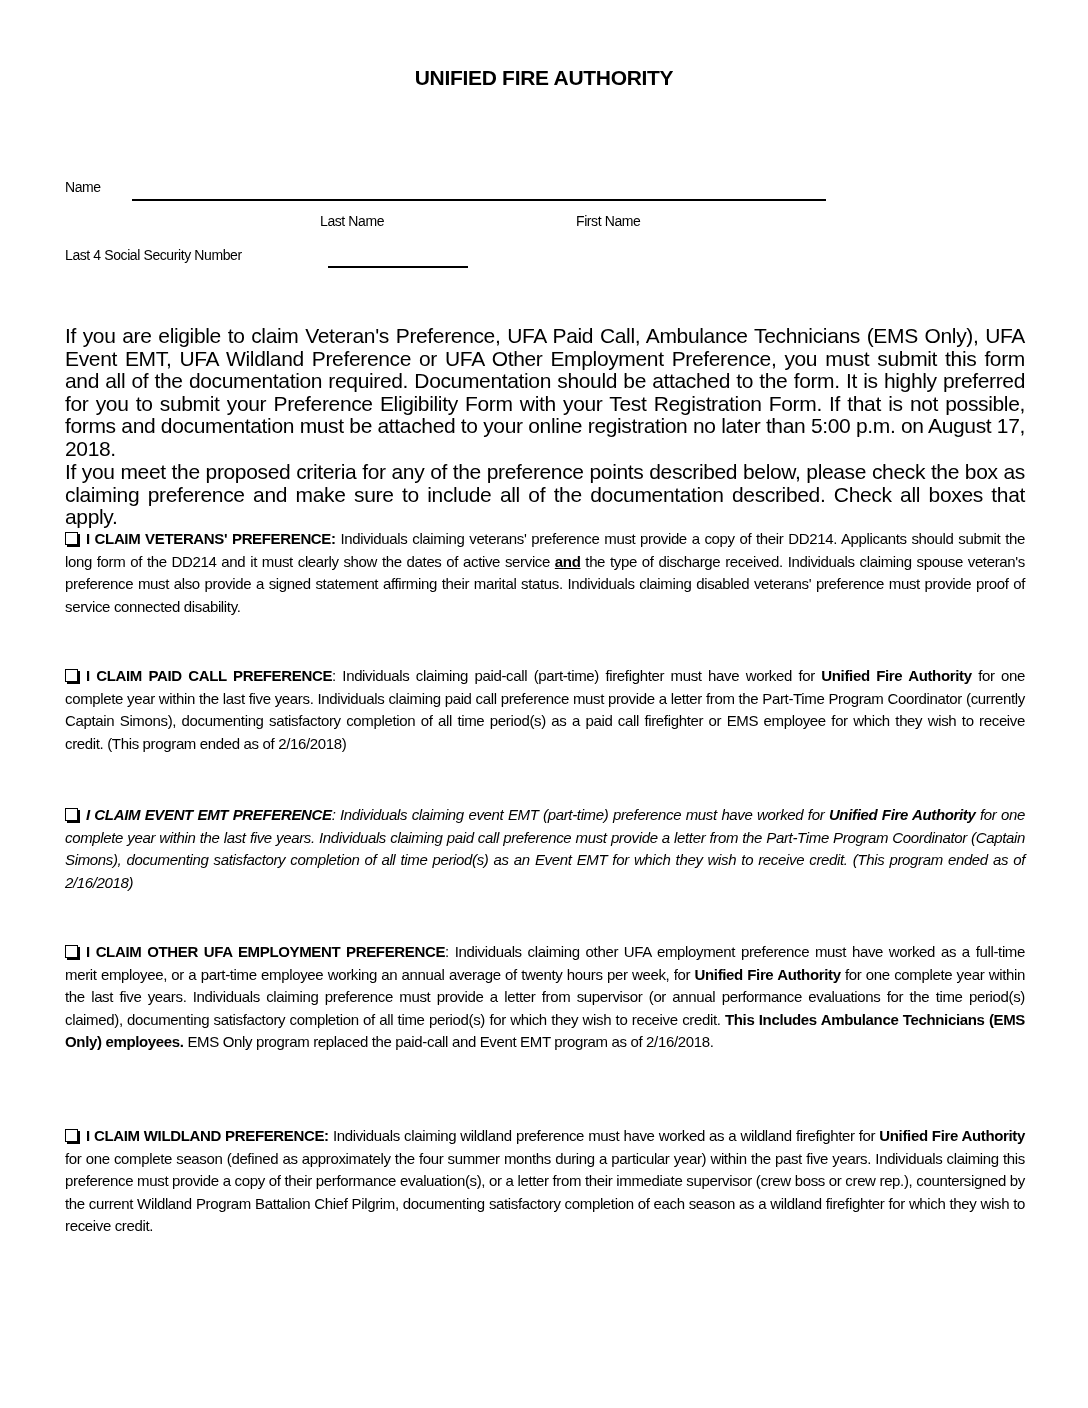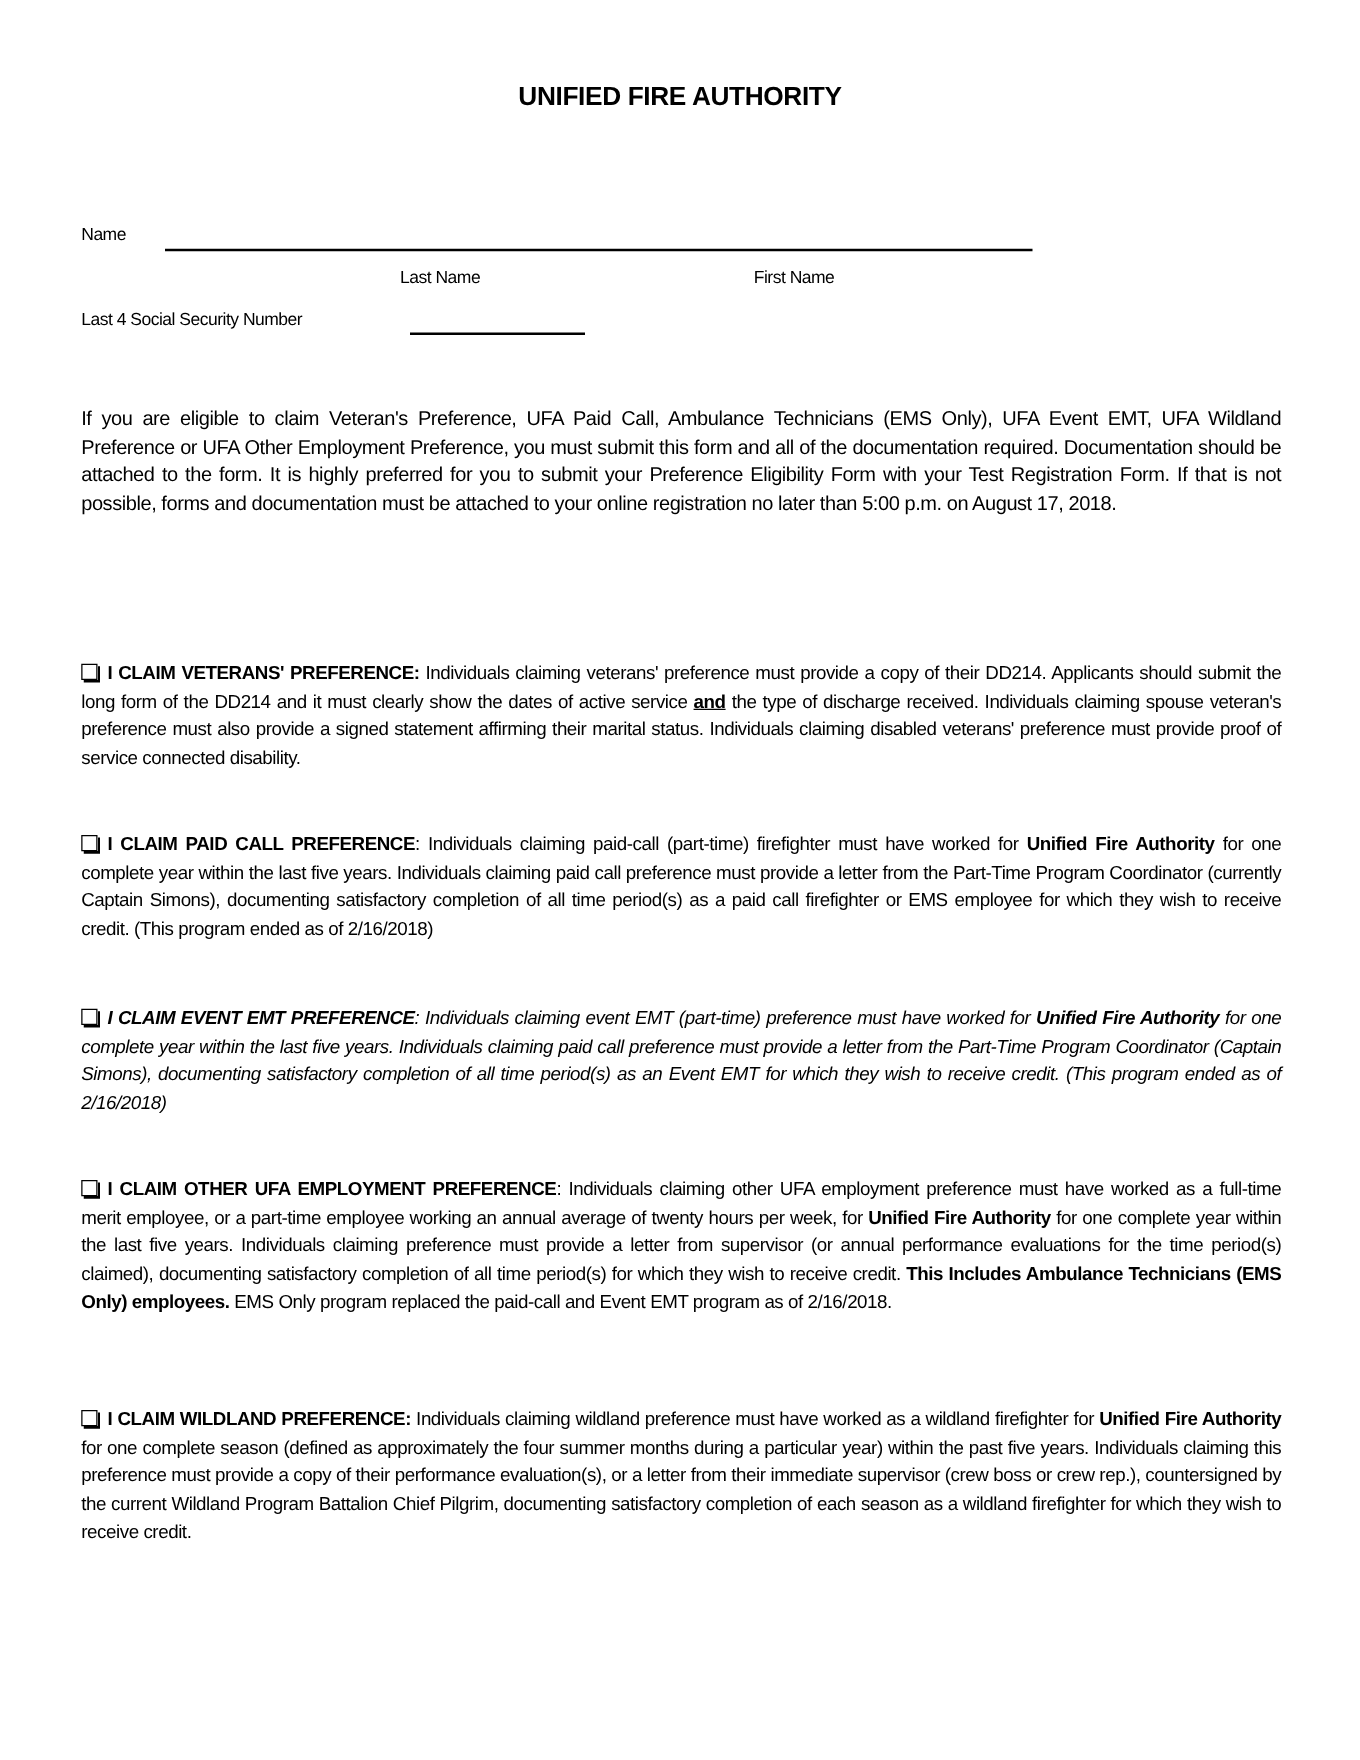--- a/index.html
+++ b/index.html
@@ -10,21 +10,21 @@
   .page { position: absolute; left: 0; top: 0; width: 1088px; height: 1408px; }
   .title {
     position: absolute; left: 0; width: 1088px; text-align: center;
     font-weight: bold; font-size: 21px; letter-spacing: -0.3px;
   }
   .title.l1 { top: 66px; }
   .title.l2 { top: 97px; }
   .row { position: absolute; font-size: 14px; letter-spacing: -0.4px; }
   .line { position: absolute; border-bottom: 2px solid #000; }
   .para {
-    position: absolute; left: 65px; width: 960px; font-size: 16px; line-height: 22.6px;
+    position: absolute; left: 65px; width: 960px; font-size: 21px; line-height: 22.6px;
     text-align: justify; letter-spacing: -0.35px;
   }
   .claim { position: absolute; left: 65px; width: 960px; font-size: 15px; line-height: 22.6px; text-align: justify; letter-spacing: -0.35px; }
   .chk {
     display: inline-block; width: 11px; height: 11px; border: 1.5px solid #000;
     box-shadow: 2px 2px 0 0 #000; margin-right: 8px; vertical-align: -1px;
     cursor: pointer;
   }
   .b { font-weight: bold; }
   .u { text-decoration: underline; font-weight: bold; }
@@ -34,28 +34,29 @@
 
 <div class="page">
 
   <div class="title l1">UNIFIED FIRE AUTHORITY</div>
 
   <div class="row" style="left:65px; top:179px;">Name</div>
   <div class="line" style="left:132px; top:178px; width:694px; height:21px;">
     <span></span>
   </div>
   <div class="row" style="left:320px; top:213px;">Last Name</div>
-  <div class="row" style="left:603px; top:213px;">First Name</div>
+  <div class="row" style="left:576px; top:213px;">First Name</div>
 
   <div class="row" style="left:65px; top:247px;">Last 4 Social Security Number</div>
   <div class="line" style="left:328px; top:245px; width:140px; height:21px;">
     <span></span>
   </div>
 
   <div class="para" style="top:325px;">If you are eligible to claim Veteran's Preference, UFA Paid Call, Ambulance Technicians (EMS Only), UFA Event EMT, UFA Wildland Preference or UFA Other Employment Preference, you must submit this form and all of the documentation required. Documentation should be attached to the form.  It is highly preferred for you to submit your Preference Eligibility Form with your Test Registration Form.  If that is not possible, forms and documentation must be attached to your online registration no later than 5:00 p.m. on August 17, 2018.</div>
+  <div class="para" style="top:461px;">If you meet the proposed criteria for any of the preference points described below, please check the box as claiming preference and make sure to include all of the documentation described. Check all boxes that apply.</div>
 
   <div class="claim" style="top:528px;">
     <span class="chk"></span><span class="b">I CLAIM VETERANS' PREFERENCE:</span><span>  Individuals claiming veterans' preference must provide a copy of their DD214.  Applicants should submit the long form of the DD214 and it must clearly show the dates of active service </span><span class="u">and</span><span> the type of discharge received.  Individuals claiming spouse veteran's preference must also provide a signed statement affirming their marital status.  Individuals claiming disabled veterans' preference must provide proof of service connected disability.</span>
   </div>
 
   <div class="claim" style="top:665px;">
     <span class="chk"></span><span class="b">I CLAIM PAID CALL PREFERENCE</span><span>:  Individuals claiming paid-call (part-time) firefighter must have worked for </span><span class="b">Unified Fire Authority</span><span> for one complete year within the last five years.  Individuals claiming paid call preference must provide a letter from the Part-Time Program Coordinator (currently Captain Simons), documenting satisfactory completion of all time period(s) as a paid call firefighter or EMS employee for which they wish to receive credit. (This program ended as of 2/16/2018)</span>
   </div>
 
   <div class="claim" style="top:804px;font-style:italic;">

